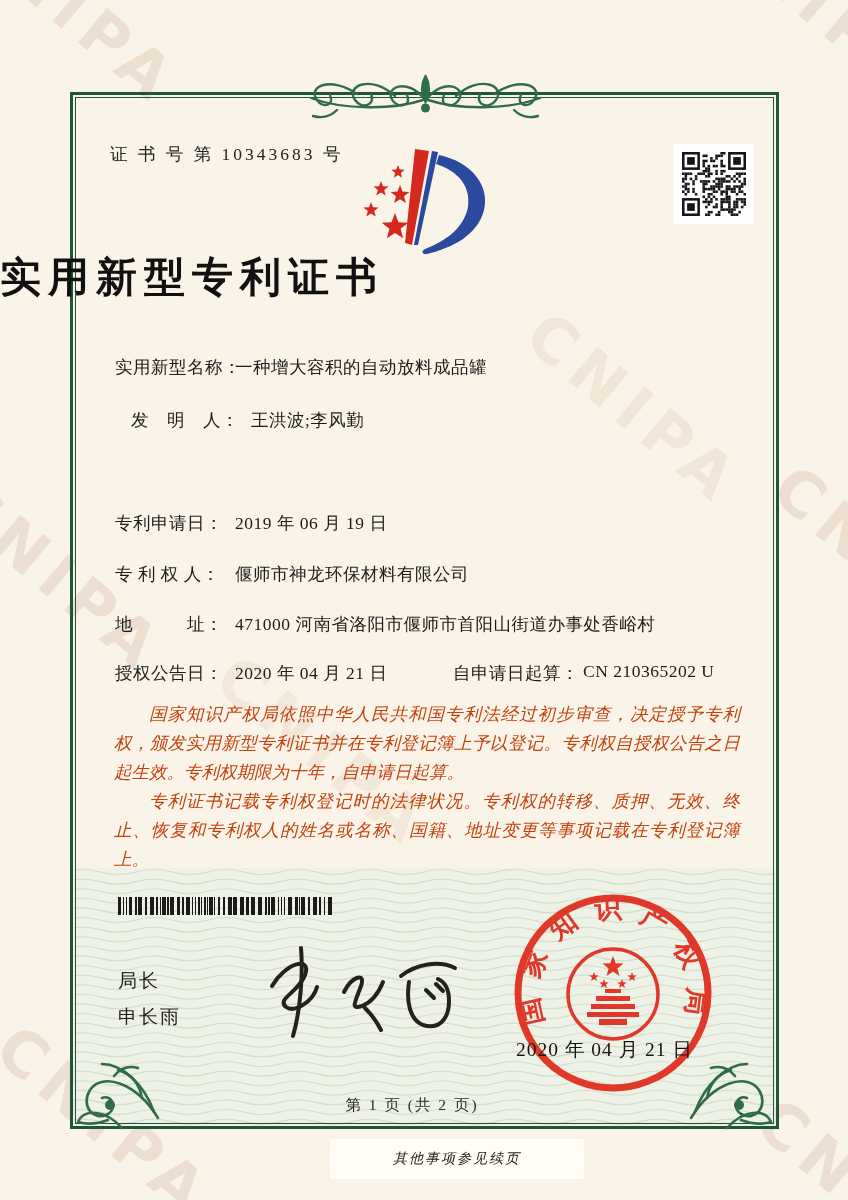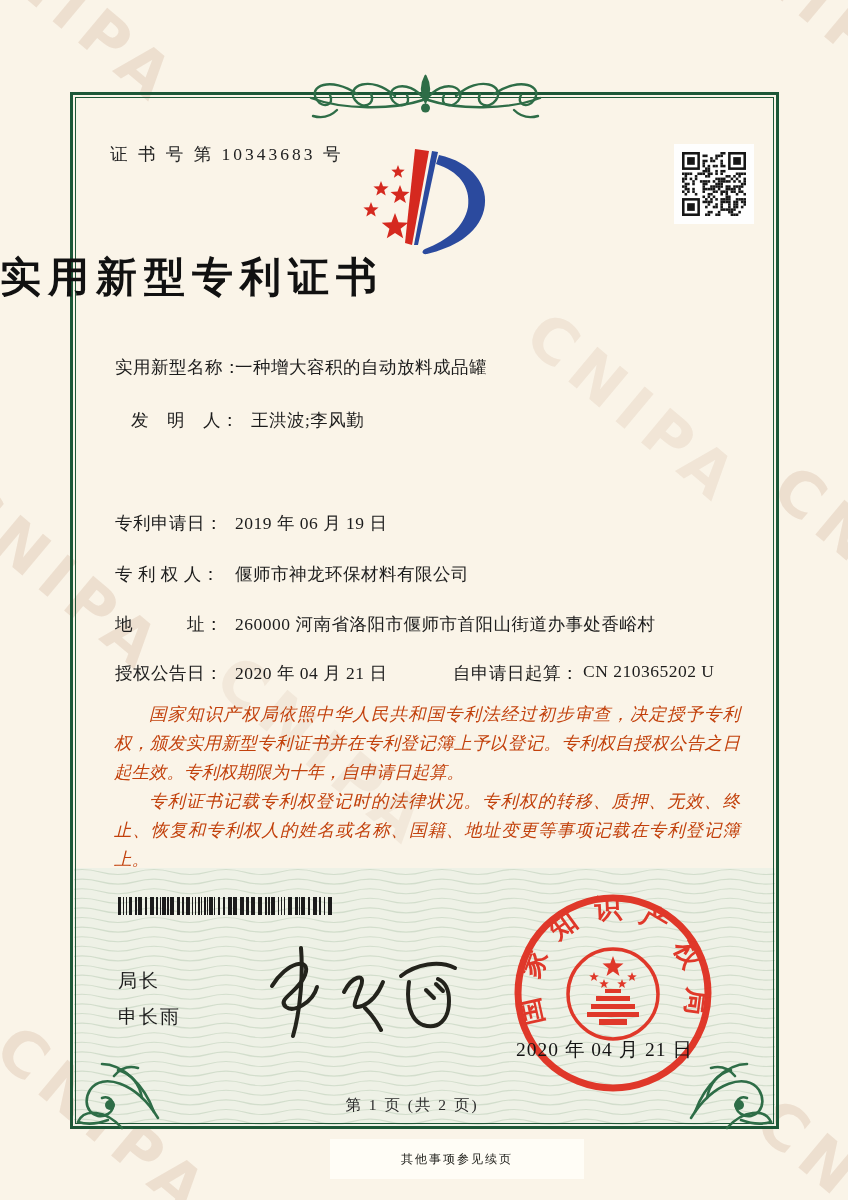--- a/index.html
+++ b/index.html
@@ -67,21 +67,21 @@
   }
   
   #page-indicator {
     position:absolute; left:0; top:1095px; width:824px; text-align:center;
     font-size:15.5px; color:#2b2b2b; letter-spacing:2px;
   }
   #cont-box {
     position:absolute; left:330px; top:1139px; width:254px; height:40px;
     background:#fffdf6; display:flex; align-items:center; justify-content:center;
   }
-  #cont-note { font-size:12px; color:#23231e; letter-spacing:2px; }
+  #cont-note { font-size:14px; color:#23231e; font-style:italic; letter-spacing:2px; }
 </style>
 </head>
 <body>
 
 <div id="page">
 
   <span class="wm" style="left:-58px; top:-28px;">CNIPA</span>
   <span class="wm" style="left:688px; top:-34px;">CNIPA</span>
   <span class="wm" style="left:-72px; top:540px;">CNIPA</span>
   <span class="wm" style="left:752px; top:525px;">CNIPA</span>
@@ -402,21 +402,21 @@
   <div class="frow" style="top:511px;">
     <span class="flabel">专利申请日：</span>
     <span class="fvalue">2019 年 06 月 19 日</span>
   </div>
   <div class="frow" style="top:562px;">
     <span class="flabel">专 利 权 人：</span>
     <span class="fvalue">偃师市神龙环保材料有限公司</span>
   </div>
   <div class="frow" style="top:612px;">
     <span class="flabel">地　　　址：</span>
-    <span class="fvalue">260000 河南省洛阳市偃师市首阳山街道办事处香峪村</span>
+    <span class="fvalue">471000 河南省洛阳市偃师市首阳山街道办事处香峪村</span>
   </div>
   <div class="frow" style="top:661px;">
     <span class="flabel">授权公告日：</span>
     <span class="fvalue">2020 年 04 月 21 日</span>
     <span class="fvalue2-label">自申请日起算：</span>
     <span class="fvalue2">CN 210365202 U</span>
   </div>
 
   <div id="body-text">
     <p>国家知识产权局依照中华人民共和国专利法经过初步审查，决定授予专利权，颁发实用新型专利证书并在专利登记簿上予以登记。专利权自授权公告之日起生效。专利权期限为十年，自申请日起算。</p>

